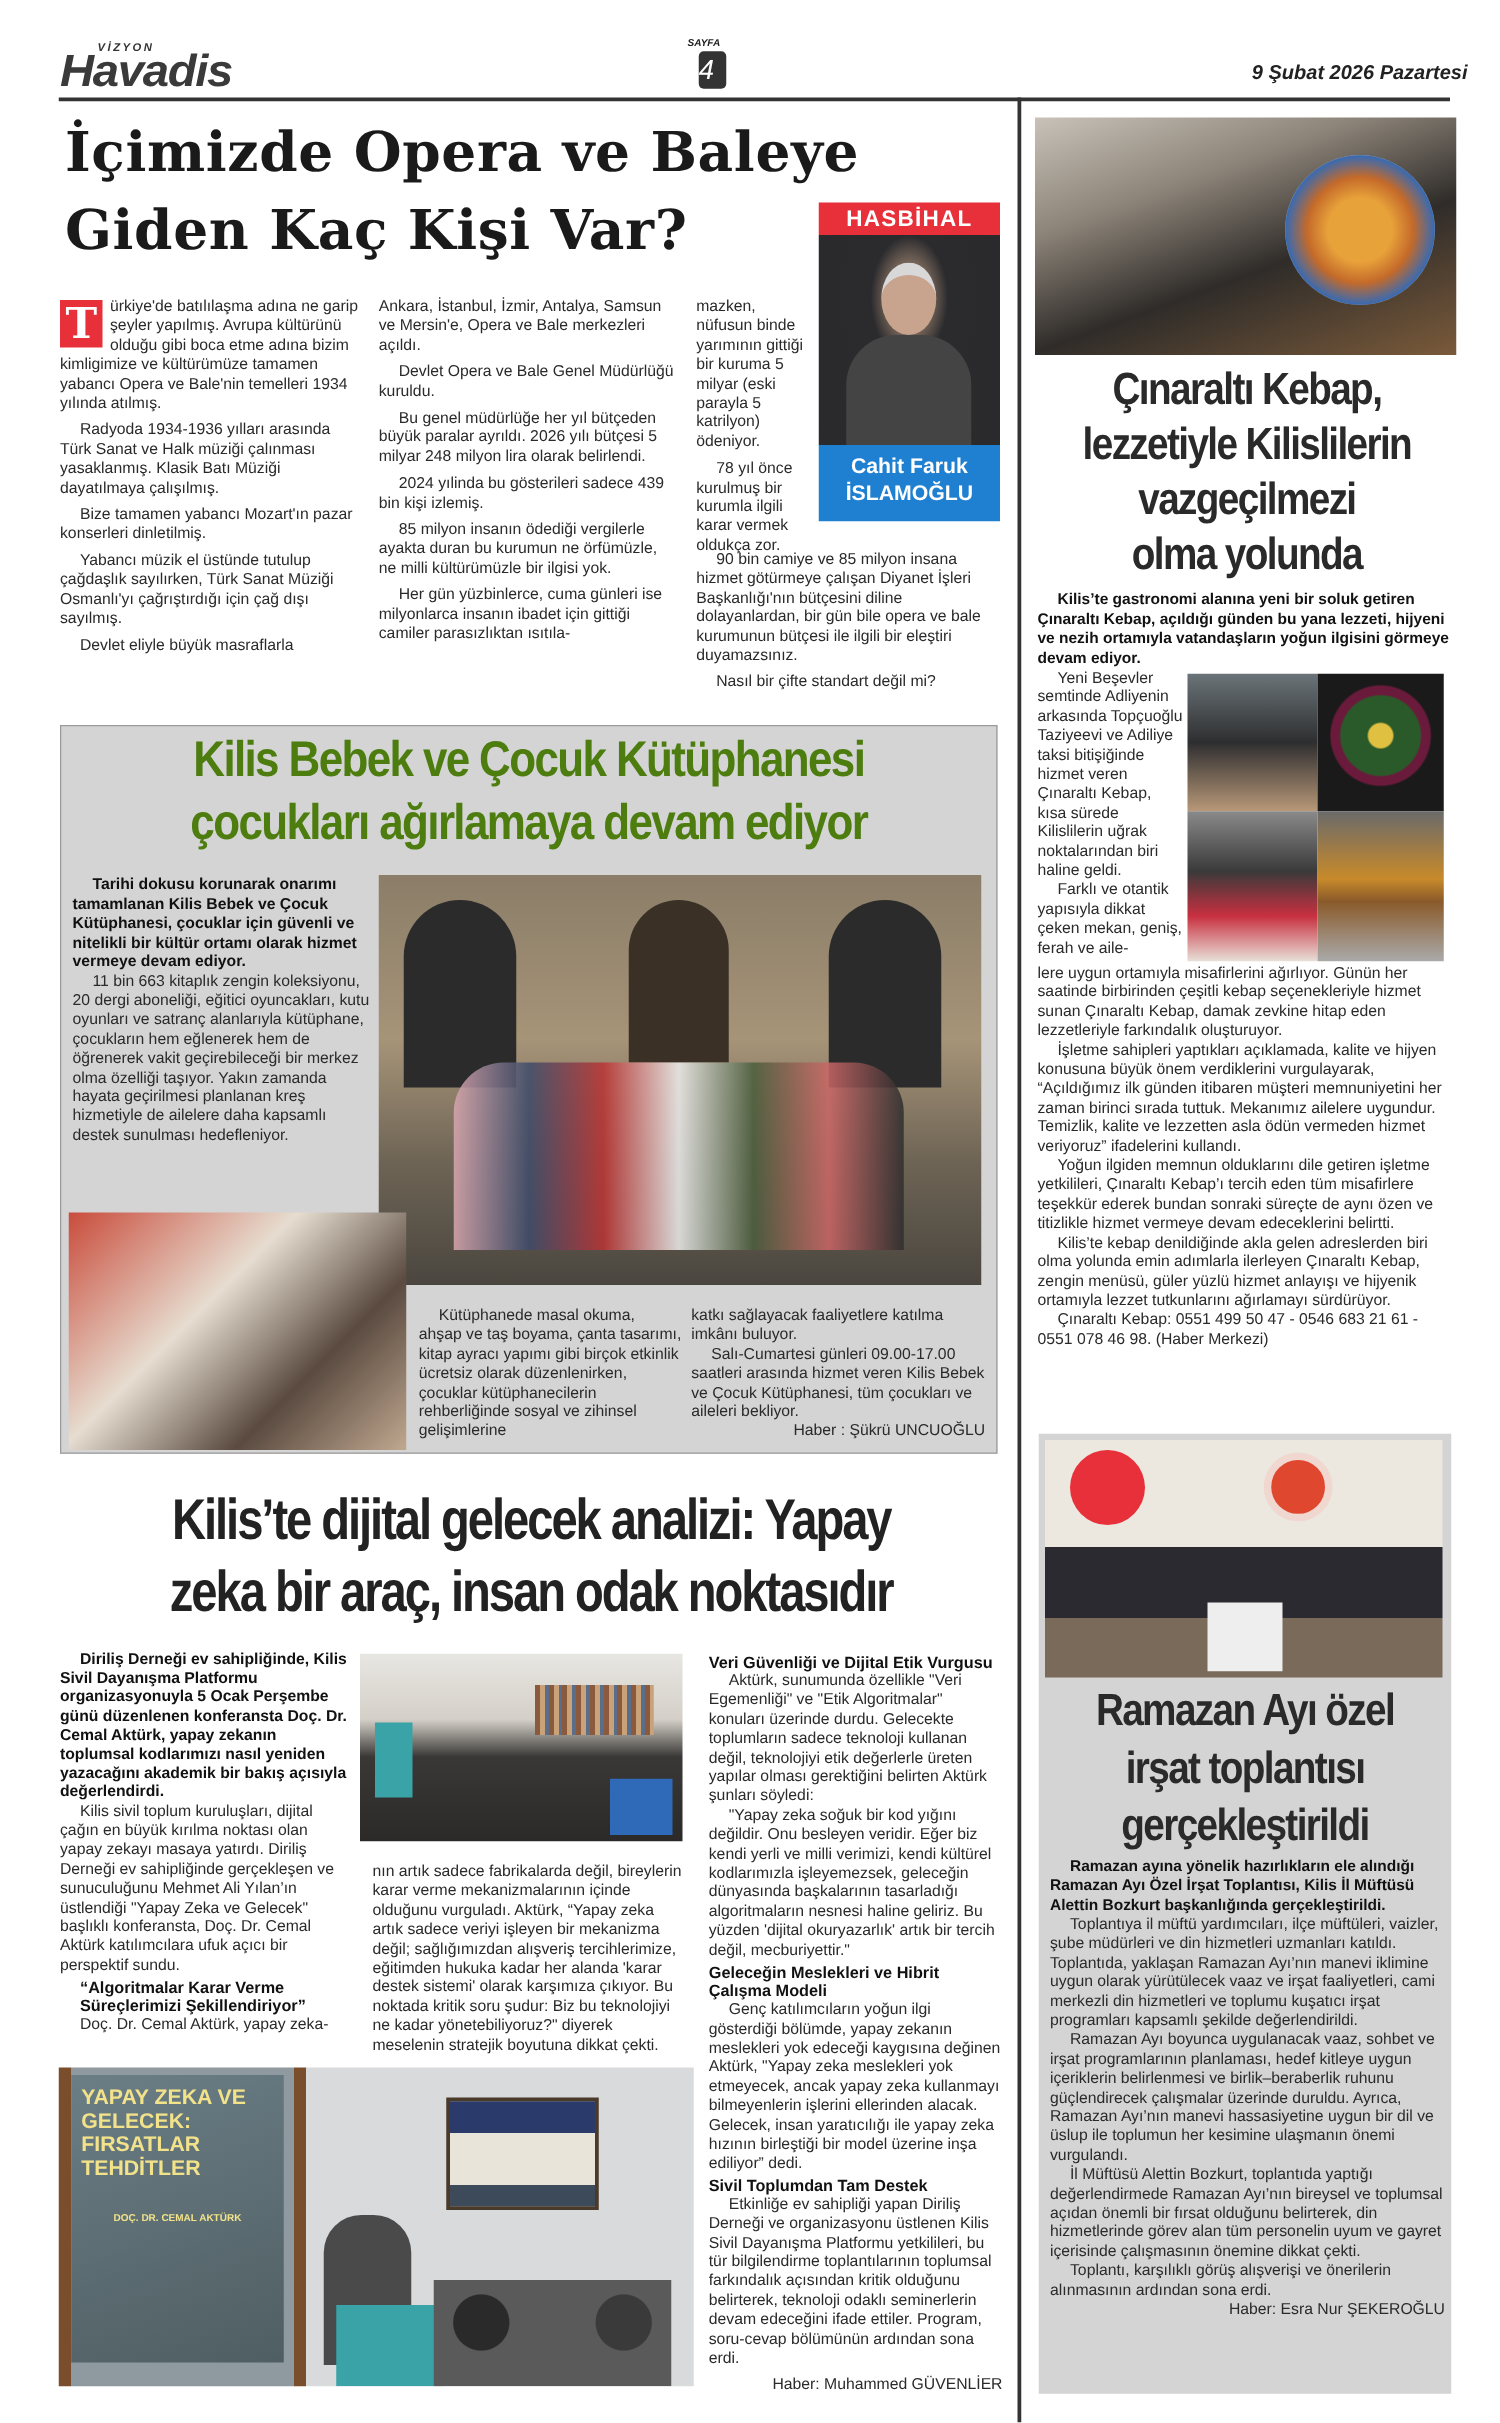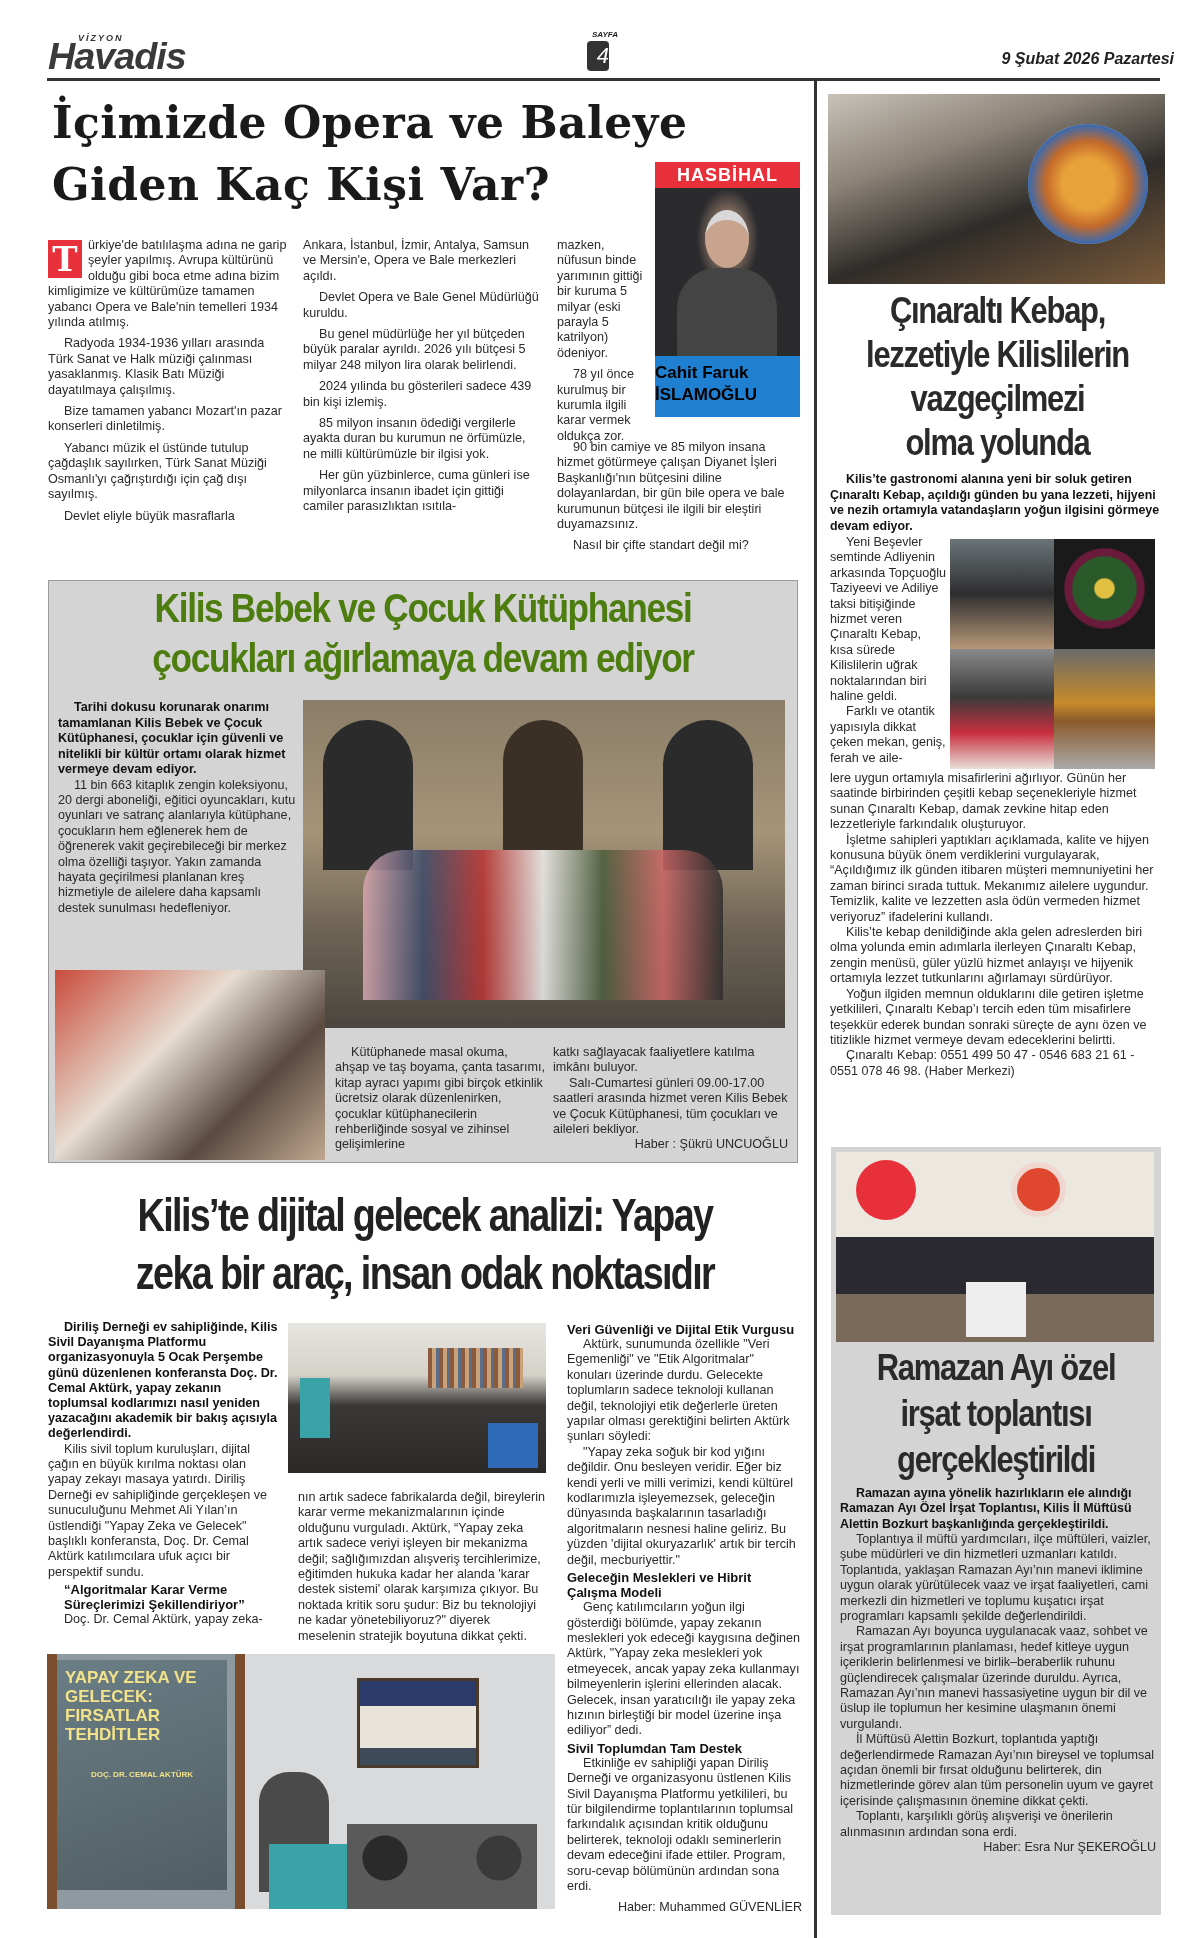--- a/index.html
+++ b/index.html
@@ -18,41 +18,41 @@
 .byline{text-align:right;text-indent:0 !important;}
 </style>
 </head>
 <body>
 
 <div class="abs" style="left:48px;top:28px;width:1130px;height:50px;font-style:italic;">
   <div class="abs" style="left:0;top:0;width:200px;height:48px;">
     <span class="abs" style="left:30px;top:5px;font-size:9px;font-weight:bold;letter-spacing:2px;color:#333;">VİZYON</span>
     <span class="abs" style="left:0;top:8px;font-size:36px;font-weight:bold;color:#3a3a3a;letter-spacing:-1px;transform:scaleX(1.05);transform-origin:left;">Havadis</span>
   </div>
-  <div class="abs" style="left:530px;top:2px;width:40px;height:50px;text-align:right;">
+  <div class="abs" style="left:502px;top:2px;width:40px;height:50px;text-align:left;">
     <div style="font-size:8px;font-weight:bold;color:#222;">SAYFA</div>
     <div style="margin:2px auto 0;width:22px;height:30px;background:#333;color:#fff;border-radius:4px;font-size:22px;line-height:30px;">4</div>
   </div>
   <div class="abs" style="right:4px;top:22px;font-size:16px;font-weight:bold;color:#222;">9 Şubat 2026 Pazartesi</div>
 </div>
 <div class="abs" style="left:47px;top:78px;width:1113px;height:3px;background:#333;"></div>
 <div class="abs" style="left:814px;top:78px;width:3px;height:1860px;background:#333;"></div>
 
 <div class="abs serifhead" style="left:52px;top:92px;width:740px;font-size:44px;line-height:62px;letter-spacing:0.5px;">
   <div>İçimizde Opera ve Baleye</div>
   <div>Giden Kaç Kişi Var?</div>
 </div>
 
 <div class="abs" style="left:655px;top:162px;width:145px;height:255px;">
   <div style="height:26px;background:#e8303a;color:#fff;font-weight:bold;font-size:18px;line-height:26px;text-align:center;letter-spacing:1px;">HASBİHAL</div>
   <div class="photo" style="height:168px;background:radial-gradient(ellipse at 50% 30%,#c9b4a2 0,#8a7464 14%,#2b2b2e 30%,#2a2a2d 100%);position:relative;">
     <div class="abs" style="left:22px;top:80px;width:100px;height:88px;background:#444;border-radius:40px 40px 0 0;"></div>
     <div class="abs" style="left:50px;top:22px;width:44px;height:58px;background:#c8a48e;border-radius:50%;border-top:10px solid #d8d8d8;"></div>
   </div>
-  <div style="height:61px;background:#1f7fd0;color:#000000;text-align:left;padding-top:6px;font-weight:bold;">
+  <div style="height:61px;background:#1f7fd0;color:#ffffff;text-align:center;padding-top:6px;font-weight:bold;">
     <div style="font-size:17px;line-height:22px;">Cahit Faruk</div>
     <div style="font-size:17px;line-height:22px;">İSLAMOĞLU</div>
   </div>
 </div>
 
 <div class="abs txt" style="left:48px;top:238px;width:240px;">
   <p class="ni"><span style="float:left;width:34px;height:38px;background:#e8303a;color:#fff;font-family:'DejaVu Serif',serif;font-weight:bold;font-size:34px;line-height:38px;text-align:center;margin:2px 6px 0 0;">T</span><span>ürkiye'de batılılaşma adına ne garip şeyler yapılmış. Avrupa kültürünü olduğu gibi boca etme adına bizim kimligimize ve kültürümüze tamamen yabancı Opera ve Bale'nin temelleri 1934 yılında atılmış.</span></p>
   <p>Radyoda 1934-1936 yılları arasında Türk Sanat ve Halk müziği çalınması yasaklanmış. Klasik Batı Müziği dayatılmaya çalışılmış.</p>
   <p>Bize tamamen yabancı Mozart'ın pazar konserleri dinletilmiş.</p>
   <p>Yabancı müzik el üstünde tutulup çağdaşlık sayılırken, Türk Sanat Müziği Osmanlı'yı çağrıştırdığı için çağ dışı sayılmış.</p>
@@ -162,22 +162,22 @@
 </div>
 <div class="abs" style="left:950px;top:539px;width:205px;height:230px;">
   <div class="abs photo" style="left:0;top:0;width:104px;height:110px;background:linear-gradient(180deg,#6a7478,#2e2e30 50%,#b89878);"></div>
   <div class="abs photo" style="left:104px;top:0;width:101px;height:110px;background:radial-gradient(circle at 50% 45%,#e0c040 0 12%,#2a5a2a 14% 40%,#6a1a3a 42% 50%,#1a1a1a 52%);"></div>
   <div class="abs photo" style="left:0;top:110px;width:104px;height:120px;background:linear-gradient(180deg,#8a8a8a,#3a3a3a 40%,#c83040 70%,#e8e0d8);"></div>
   <div class="abs photo" style="left:104px;top:110px;width:101px;height:120px;background:linear-gradient(180deg,#6a6a6a,#c88a2a 45%,#8a5a2a 60%,#aaa);"></div>
 </div>
 <div class="abs txt tight" style="left:830px;top:771px;width:330px;">
   <p class="ni">lere uygun ortamıyla misafirlerini ağırlıyor. Günün her saatinde birbirinden çeşitli kebap seçenekleriyle hizmet sunan Çınaraltı Kebap, damak zevkine hitap eden lezzetleriyle farkındalık oluşturuyor.</p>
   <p>İşletme sahipleri yaptıkları açıklamada, kalite ve hijyen konusuna büyük önem verdiklerini vurgulayarak, “Açıldığımız ilk günden itibaren müşteri memnuniyetini her zaman birinci sırada tuttuk. Mekanımız ailelere uygundur. Temizlik, kalite ve lezzetten asla ödün vermeden hizmet veriyoruz” ifadelerini kullandı.</p>
+  <p>Yoğun ilgiden memnun olduklarını dile getiren işletme yetkilileri, Çınaraltı Kebap’ı tercih eden tüm misafirlere teşekkür ederek bundan sonraki süreçte de aynı özen ve titizlikle hizmet vermeye devam edeceklerini belirtti.</p>
   <p>Kilis’te kebap denildiğinde akla gelen adreslerden biri olma yolunda emin adımlarla ilerleyen Çınaraltı Kebap, zengin menüsü, güler yüzlü hizmet anlayışı ve hijyenik ortamıyla lezzet tutkunlarını ağırlamayı sürdürüyor.</p>
-  <p>Yoğun ilgiden memnun olduklarını dile getiren işletme yetkilileri, Çınaraltı Kebap’ı tercih eden tüm misafirlere teşekkür ederek bundan sonraki süreçte de aynı özen ve titizlikle hizmet vermeye devam edeceklerini belirtti.</p>
   <p>Çınaraltı Kebap: 0551 499 50 47 - 0546 683 21 61 - 0551 078 46 98. (Haber Merkezi)</p>
 </div>
 
 <div class="abs gray-box" style="left:831px;top:1147px;width:330px;height:768px;border:none;"></div>
 <div class="abs photo" style="left:836px;top:1152px;width:318px;height:190px;background:linear-gradient(180deg,#ece8e0 0 45%,#2a2a30 45% 75%,#7a6a5a 75%);">
   <div class="abs" style="left:20px;top:8px;width:60px;height:60px;border-radius:50%;background:#e8303a;"></div>
   <div class="abs" style="left:175px;top:10px;width:55px;height:55px;border-radius:50%;background:#e0472f;border:6px solid #f0d8d0;"></div>
   <div class="abs" style="left:130px;top:130px;width:60px;height:55px;background:#eee;"></div>
 </div>
 <div class="abs" style="left:831px;top:1345px;width:330px;text-align:center;font-weight:bold;color:#2a2a2a;font-size:36px;line-height:46px;letter-spacing:-1.5px;">

